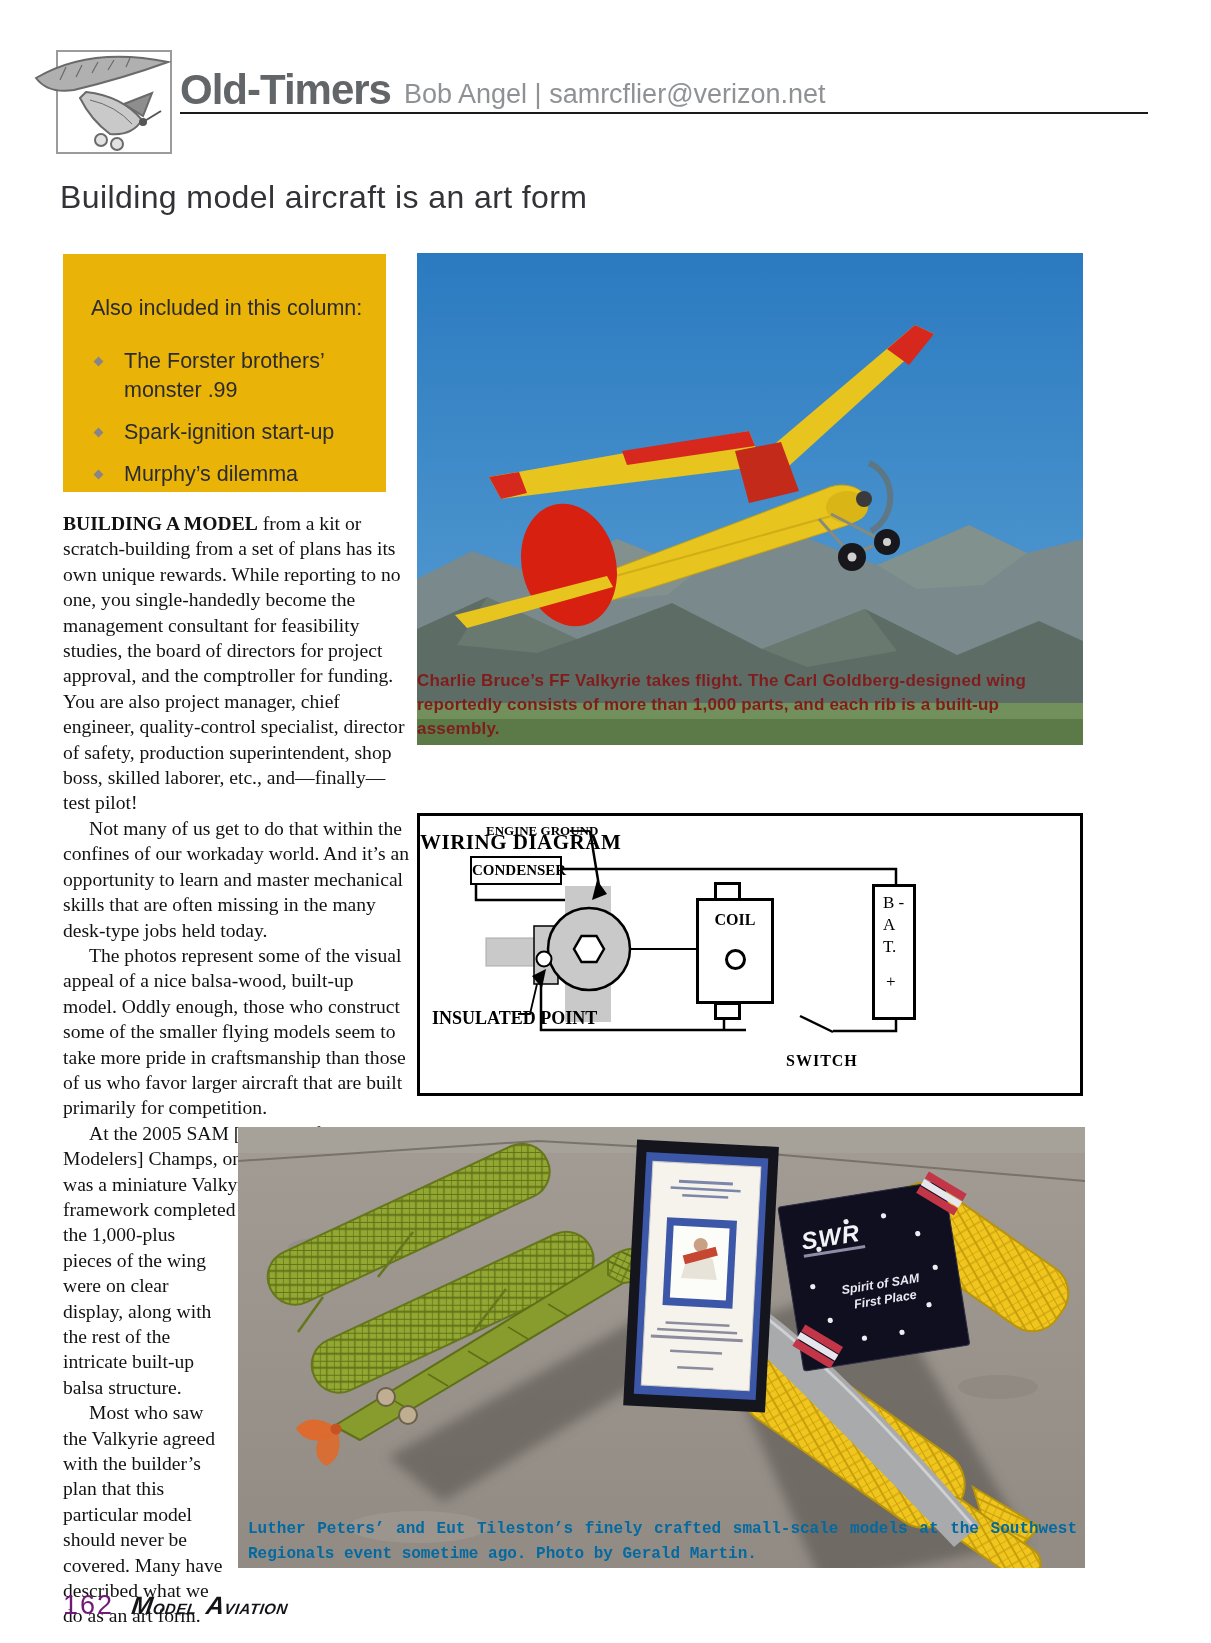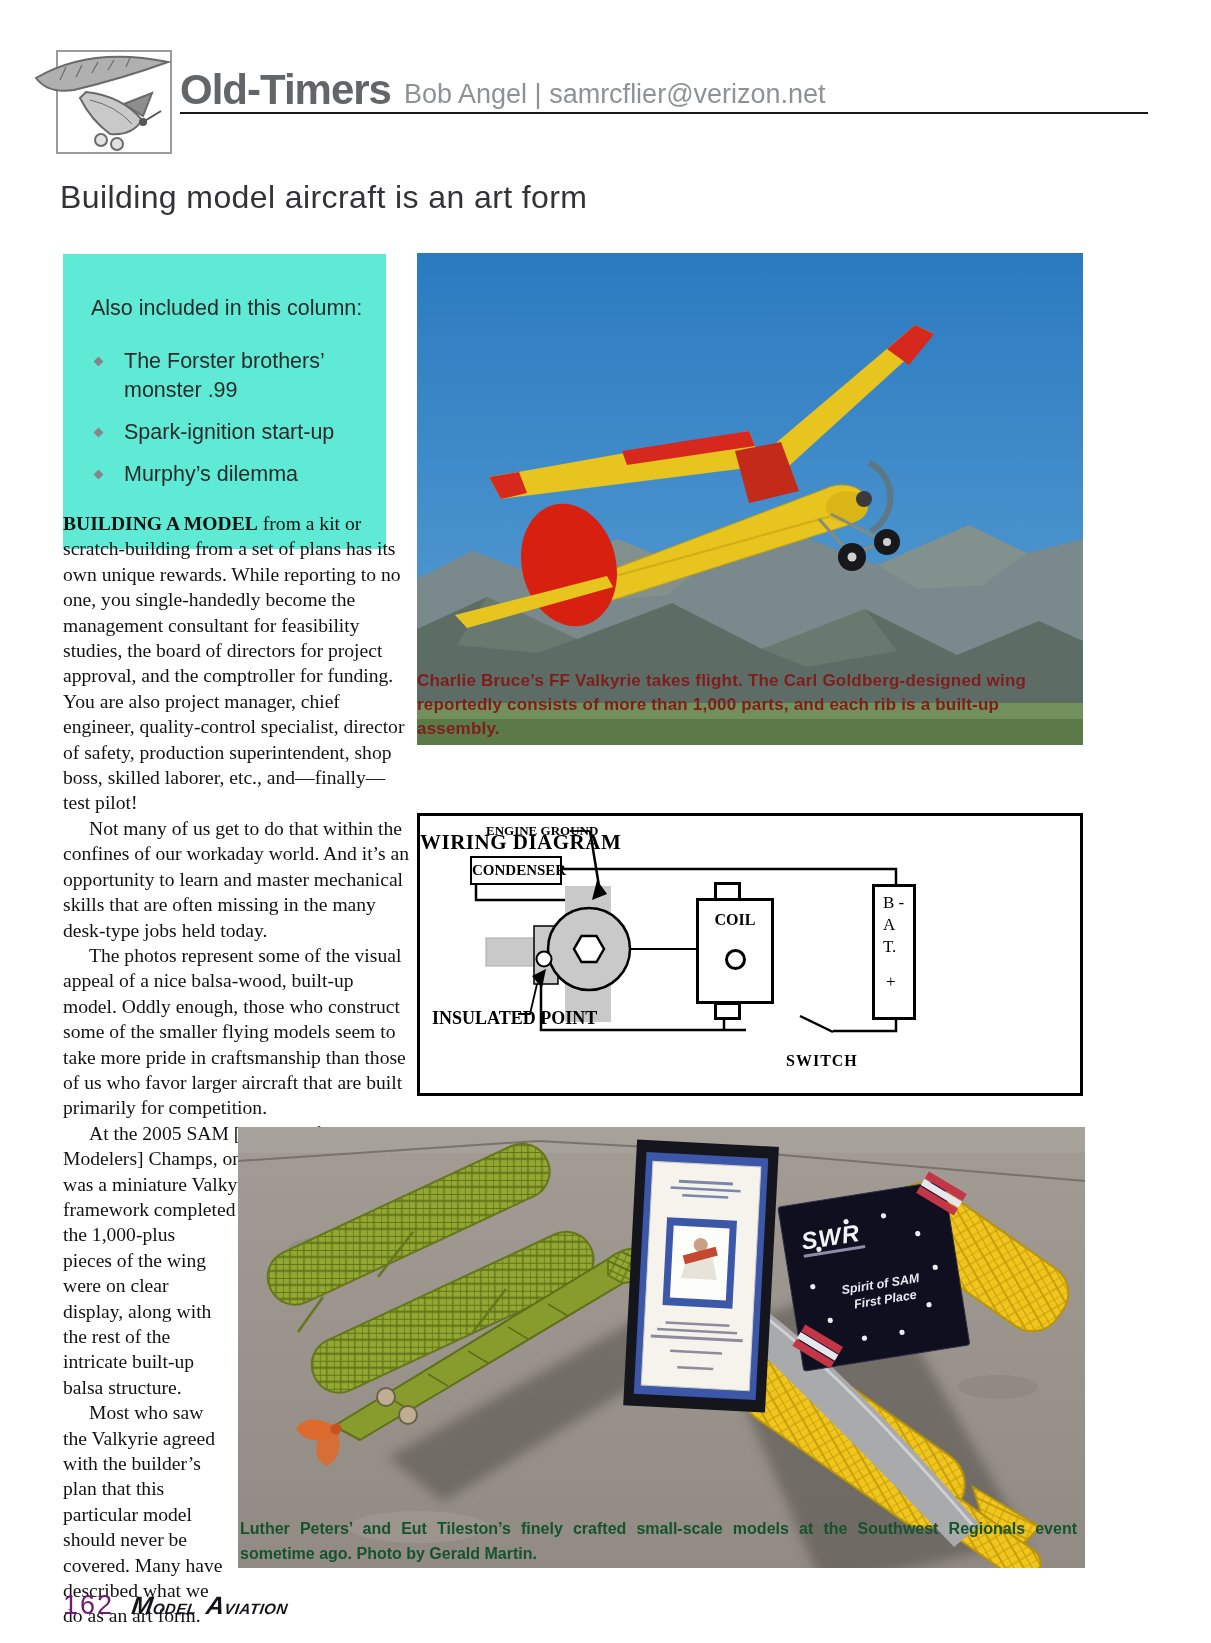--- a/index.html
+++ b/index.html
@@ -11,21 +11,21 @@
   .logo-frame{left:56px;top:50px;width:112px;height:100px;border:2px solid #9b9b9b;background:#fff;}
   .logo-svg{left:28px;top:42px;width:160px;height:120px;}
   .col-title{left:180px;top:66px;font-size:42px;font-weight:bold;color:#636669;letter-spacing:-1px;}
   .byline{left:404px;top:79px;font-size:27px;color:#8f9295;}
   .header-rule{left:180px;top:112px;width:968px;height:2px;background:#1a1a1a;}
 
   
   .art-title{left:60px;top:179px;font-size:32px;color:#323237;letter-spacing:.4px;font-weight:normal;}
 
   
-  .also-box{left:63px;top:254px;width:323px;height:295px;background:#5eead4;}
+  .also-box{left:63px;top:254px;width:323px;height:238px;background:#eab308;}
   .also-head{margin:42px 0 0 28px;font-size:21.5px;color:#2b2b2e;}
   .also-list{margin:26px 0 0 32px;}
   .also-item{display:flex;gap:22px;width:260px;font-size:21.5px;line-height:29px;color:#2b2b2e;margin-bottom:13px;}
   .diamond{flex:0 0 auto;width:7px;height:7px;background:#85858a;transform:rotate(45deg);margin-top:11px;}
 
   
   .body-col{left:63px;top:511px;width:348px;font-family:"Liberation Serif",serif;
             font-size:19.6px;line-height:25.4px;color:#121212;text-align:left;}
   .body-col p{margin:0;}
   .ind{text-indent:26px;}
@@ -54,22 +54,22 @@
   .d-tab-top{left:294px;top:66px;height:13px;}
   .d-tab-bot{left:294px;top:186px;height:12px;}
   .d-battery{position:absolute;left:452px;top:68px;width:44px;height:136px;border:3px solid #000;
              box-sizing:border-box;font-family:"Liberation Serif",serif;font-size:17px;
              padding:5px 0 0 8px;line-height:22px;color:#000;background:#fff;}
   .d-batt-plus{display:block;margin-top:13px;padding-left:3px;}
   .d-switch{position:absolute;left:366px;top:236px;font-size:16px;letter-spacing:1px;}
 
   
   .photo-bottom{left:238px;top:1127px;width:847px;height:441px;overflow:hidden;}
-  .cap-bottom{position:absolute;left:2px;right:8px;top:390px;color:#14532d;font-weight:bold;
-              font-size:16px;line-height:24.5px;text-align:justify;}
+  .cap-bottom{position:absolute;left:10px;right:8px;top:390px;color:#0369a1;font-weight:bold;
+              font-size:16px;line-height:24.5px;text-align:justify;font-family:Liberation Mono, monospace;}
 
   
   .footer{left:63px;top:1590px;display:flex;align-items:baseline;gap:18px;}
   .page-num{font-size:27px;color:#701a75;letter-spacing:2px;}
   .mag-logo{transform:skewX(-8deg);color:#141418;}
   .mag-word{display:inline-block;font-weight:bold;font-style:italic;text-transform:uppercase;
             font-size:15px;letter-spacing:.5px;margin-right:5px;}
   .mag-word::first-letter{font-size:25px;}
 </style>
 </head>

